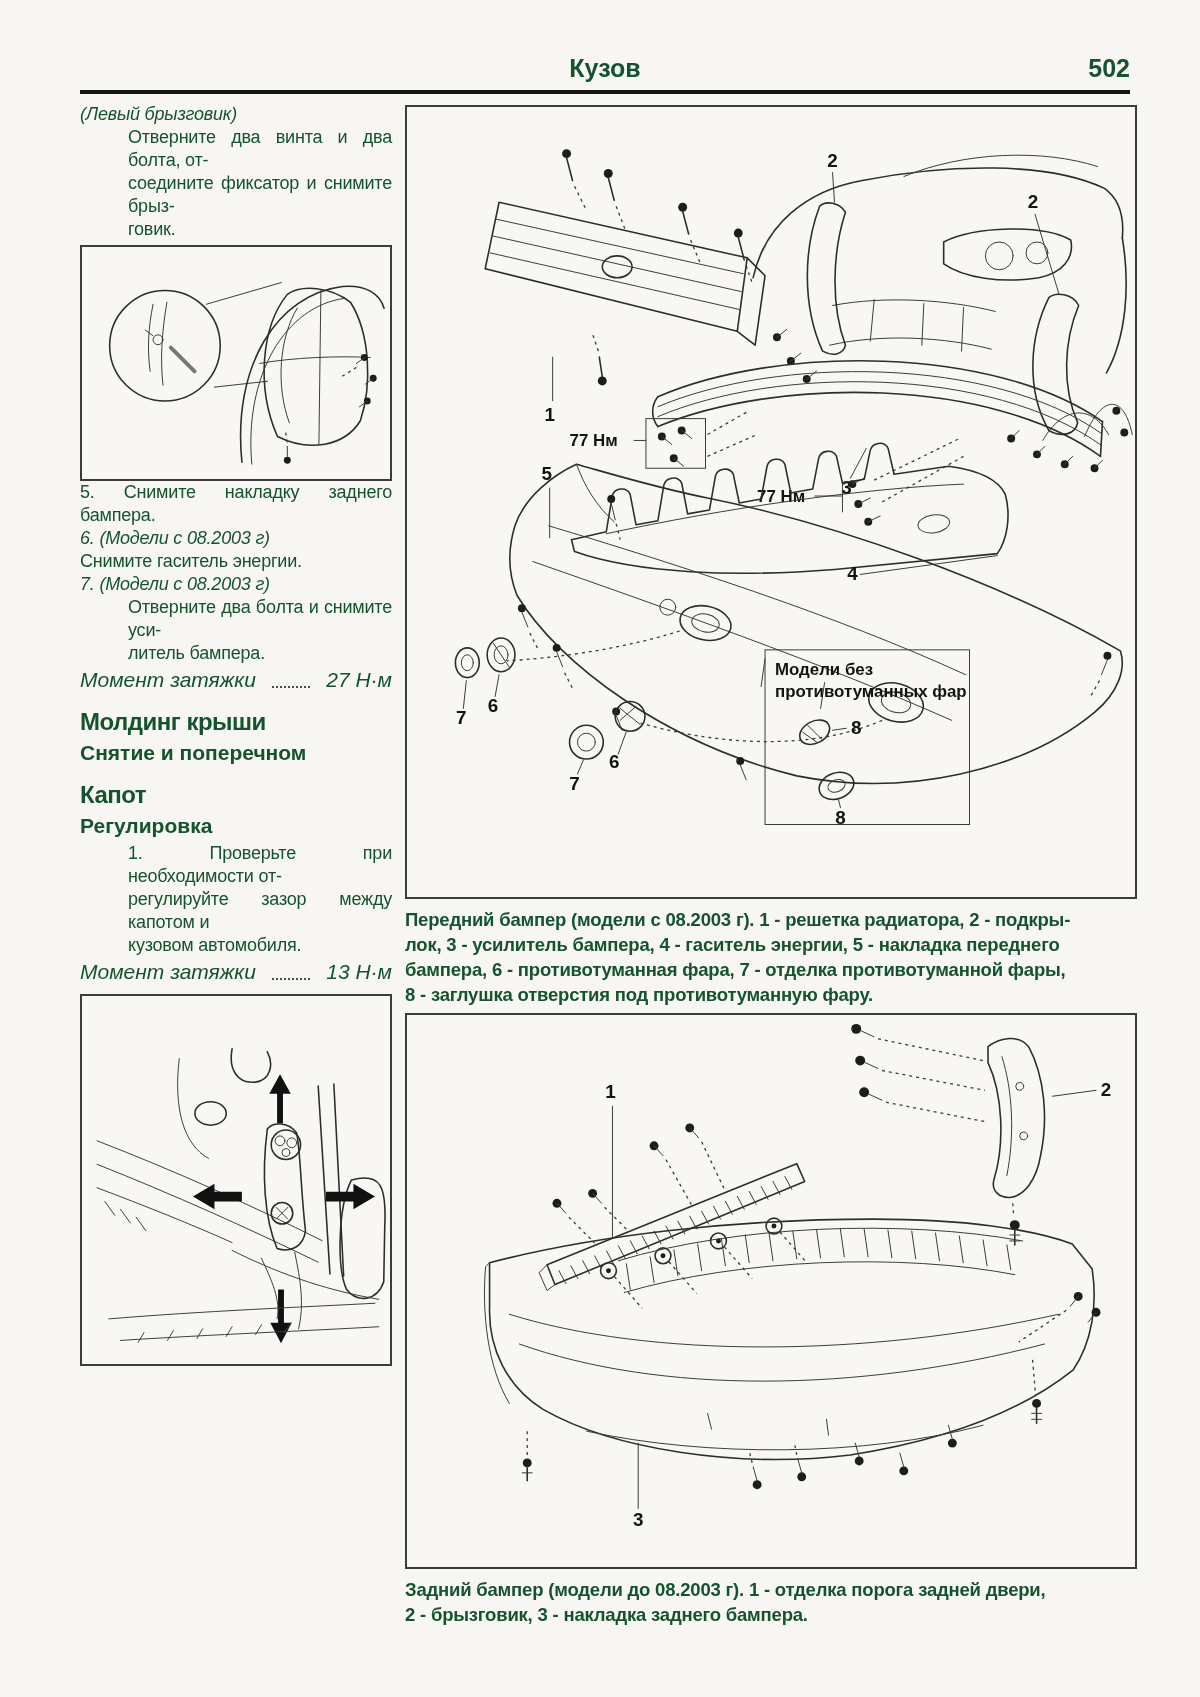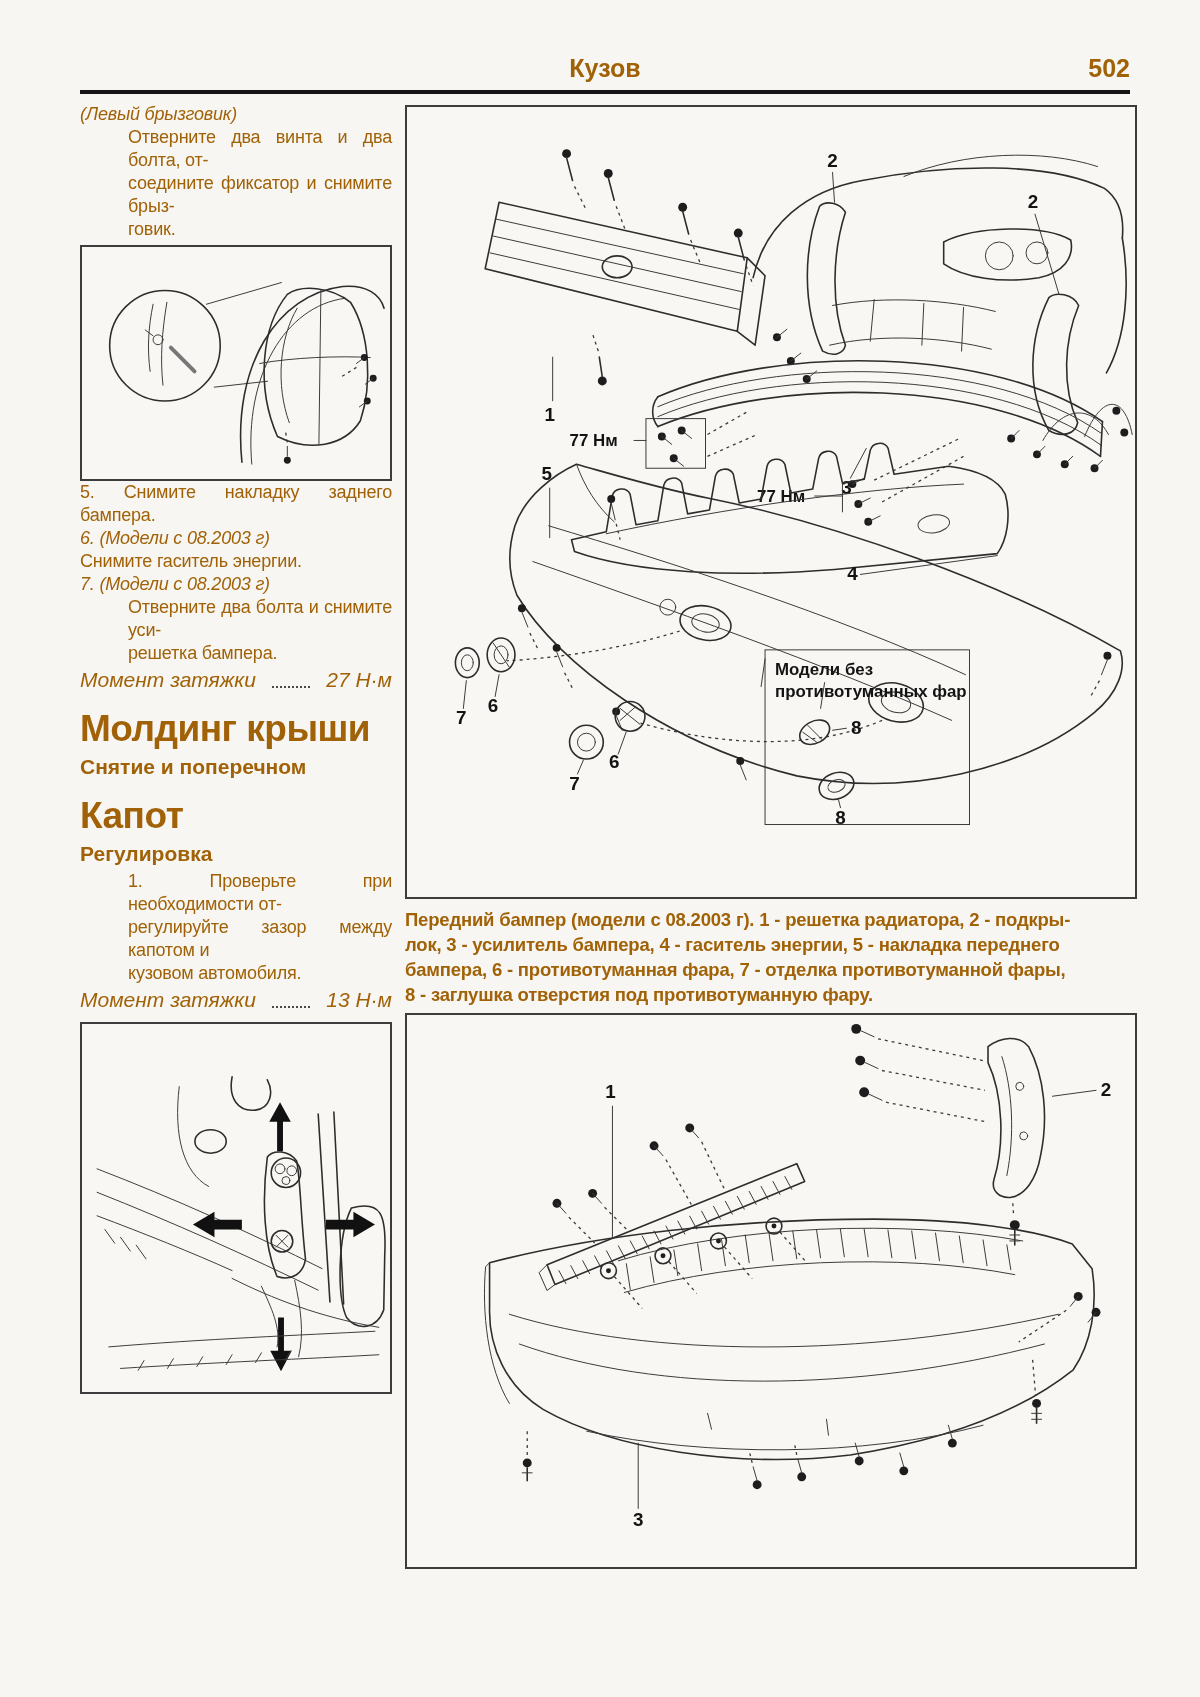--- a/index.html
+++ b/index.html
@@ -1,29 +1,29 @@
 <!DOCTYPE html>
 <html><head>
 <meta charset="utf-8">
 <style>
   html,body{margin:0;padding:0;background:#e9e7e3;}
   .page{position:relative;width:1200px;height:1697px;background:#f7f6f3;overflow:hidden;
-        font-family:"Liberation Sans",sans-serif;color:#a16207;}
+        font-family:"Liberation Sans",sans-serif;color:#14532d;}
   
   .hdr-title{position:absolute;left:80px;width:1050px;top:54px;text-align:center;
              font-size:25px;font-weight:bold;}
   .hdr-num{position:absolute;right:70px;top:54px;font-size:25px;font-weight:bold;}
   .hdr-rule{position:absolute;left:80px;top:90px;width:1050px;height:4px;background:#141414;}
   
   .leftcol{position:absolute;left:80px;top:103px;width:312px;}
   .rightcol{position:absolute;left:405px;top:105px;width:732px;}
   .t{font-size:18px;line-height:23px;letter-spacing:-0.2px;text-align:justify;}
   .ml{white-space:pre-line;margin-left:48px;}
   .it{font-style:italic;}
-  .h-big{font-size:37px;font-weight:bold;margin:16px 0 5px;letter-spacing:-0.5px;}
+  .h-big{font-size:24px;font-weight:bold;margin:16px 0 5px;letter-spacing:-0.5px;}
   .h-sub{font-size:21px;font-weight:bold;margin:0 0 4px;}
   .torque{display:flex;align-items:flex-end;font-style:italic;font-size:21px;margin:3px 0 0;gap:12px;}
   .torque .leader{flex:1;border-bottom:2px dotted #4a4a4a;margin:0 4px 4px;}
   .figbox{border:2px solid #3c3c3c;background:#f8f7f4;overflow:hidden;}
   .fig1{margin-top:4px;height:232px;}
   .fig2{margin-top:6px;height:236px;}
   .fig3{margin-top:10px;height:368px;}
   .figfront{height:790px;}
   .figrear{margin-top:6px;height:552px;}
   .cap{font-weight:bold;font-size:18.5px;line-height:25px;margin-top:8px;
@@ -78,21 +78,21 @@
           <path class="thin" d="M206,212 L206,202"></path>
         <path class="dash" d="M206,198 L204,186"></path>
       </svg>
     </div>
 
     <div class="t">5. Снимите накладку заднего бампера.</div>
     <div class="t it">6. (Модели с 08.2003 г)</div>
     <div class="t">Снимите гаситель энергии.</div>
     <div class="t it">7. (Модели с 08.2003 г)</div>
     <div class="t ml">Отверните два болта и снимите уси-
-решетка бампера.</div>
+литель бампера.</div>
     <div class="torque">
       <span>Момент затяжки</span>
       <span class="leader"></span>
       <span>27 Н·м</span>
     </div>
 
     <div class="h-big">Молдинг крыши</div>
     <div class="h-sub">Снятие и поперечном</div>
 
     <div class="h-big">Капот</div>
@@ -399,14 +399,16 @@
           <circle class="fill" cx="549" cy="432" r="4.5"></circle>
             <path class="thin" d="M549,428 L545,414"></path>
           <path class="dash" d="M120,420 L120,444"></path>
           <circle class="fill" cx="120" cy="452" r="4.5"></circle>
             <path class="ln" d="M120,457 L120,470"></path>
             <path class="thin" d="M115,462 L125,462"></path>
         </g>
       </svg>
     </div>
 
+    <div class="cap">Задний бампер (модели до 08.2003 г). 1 - отделка порога задней двери,
+2 - брызговик, 3 - накладка заднего бампера.</div>
   </div>
 </div>
 
 </body></html>

